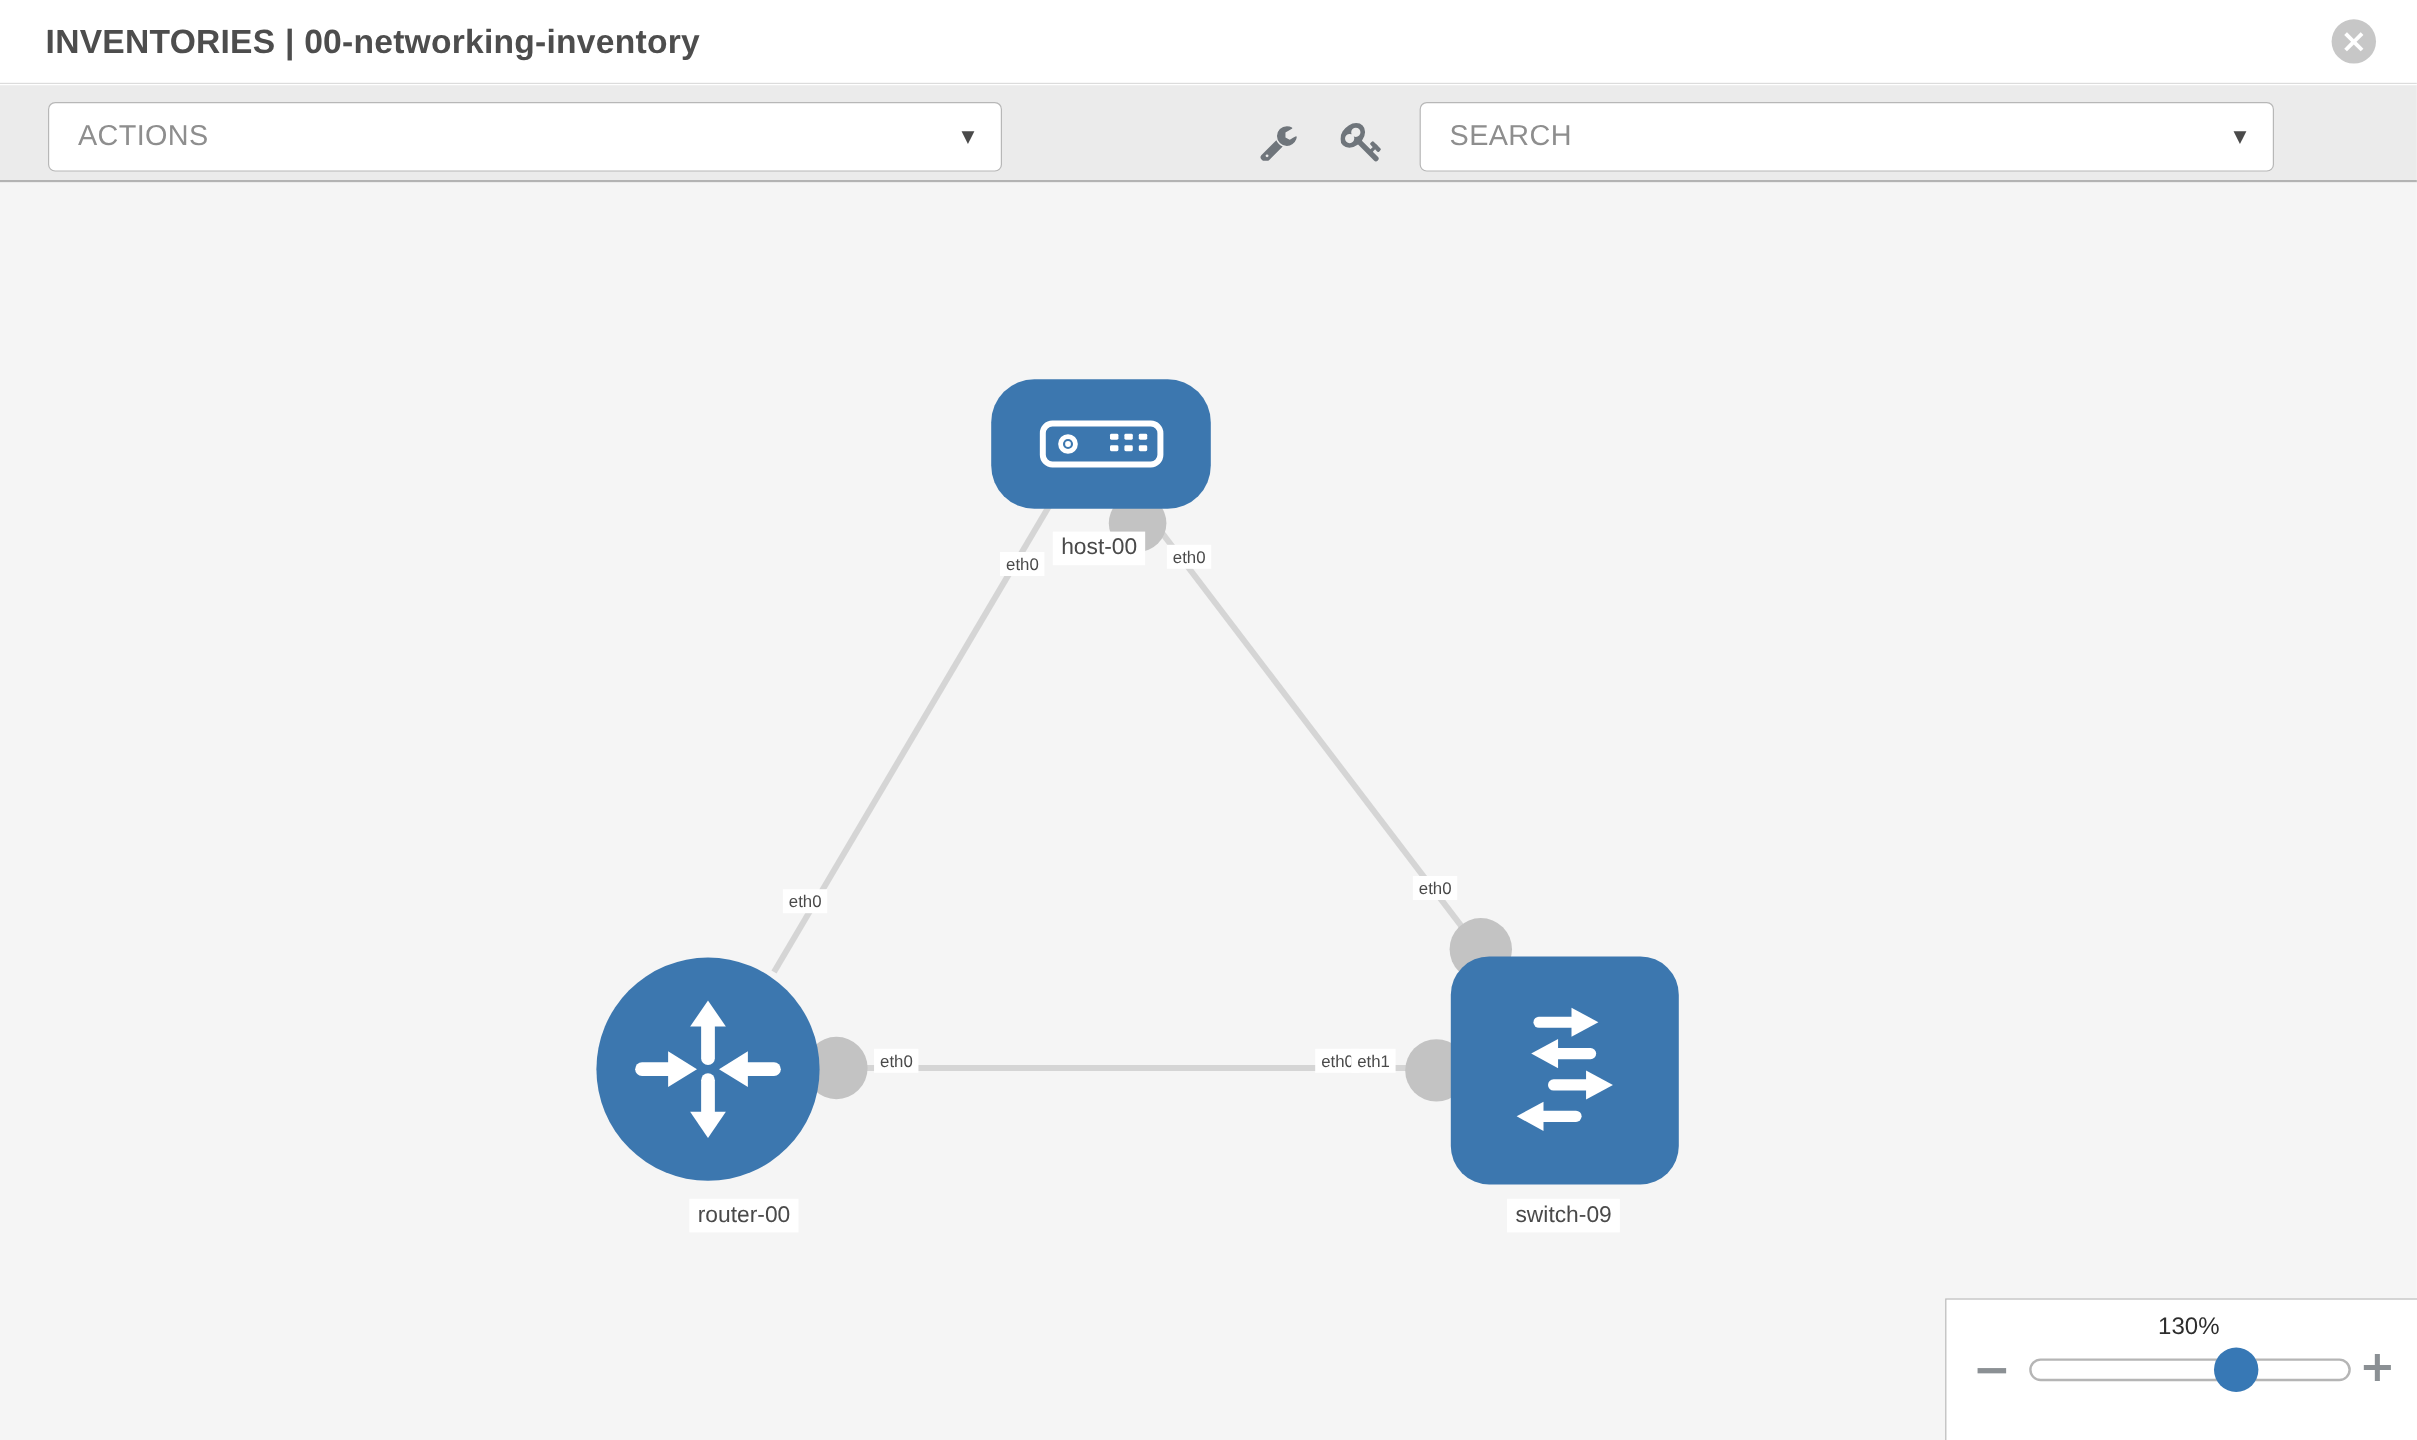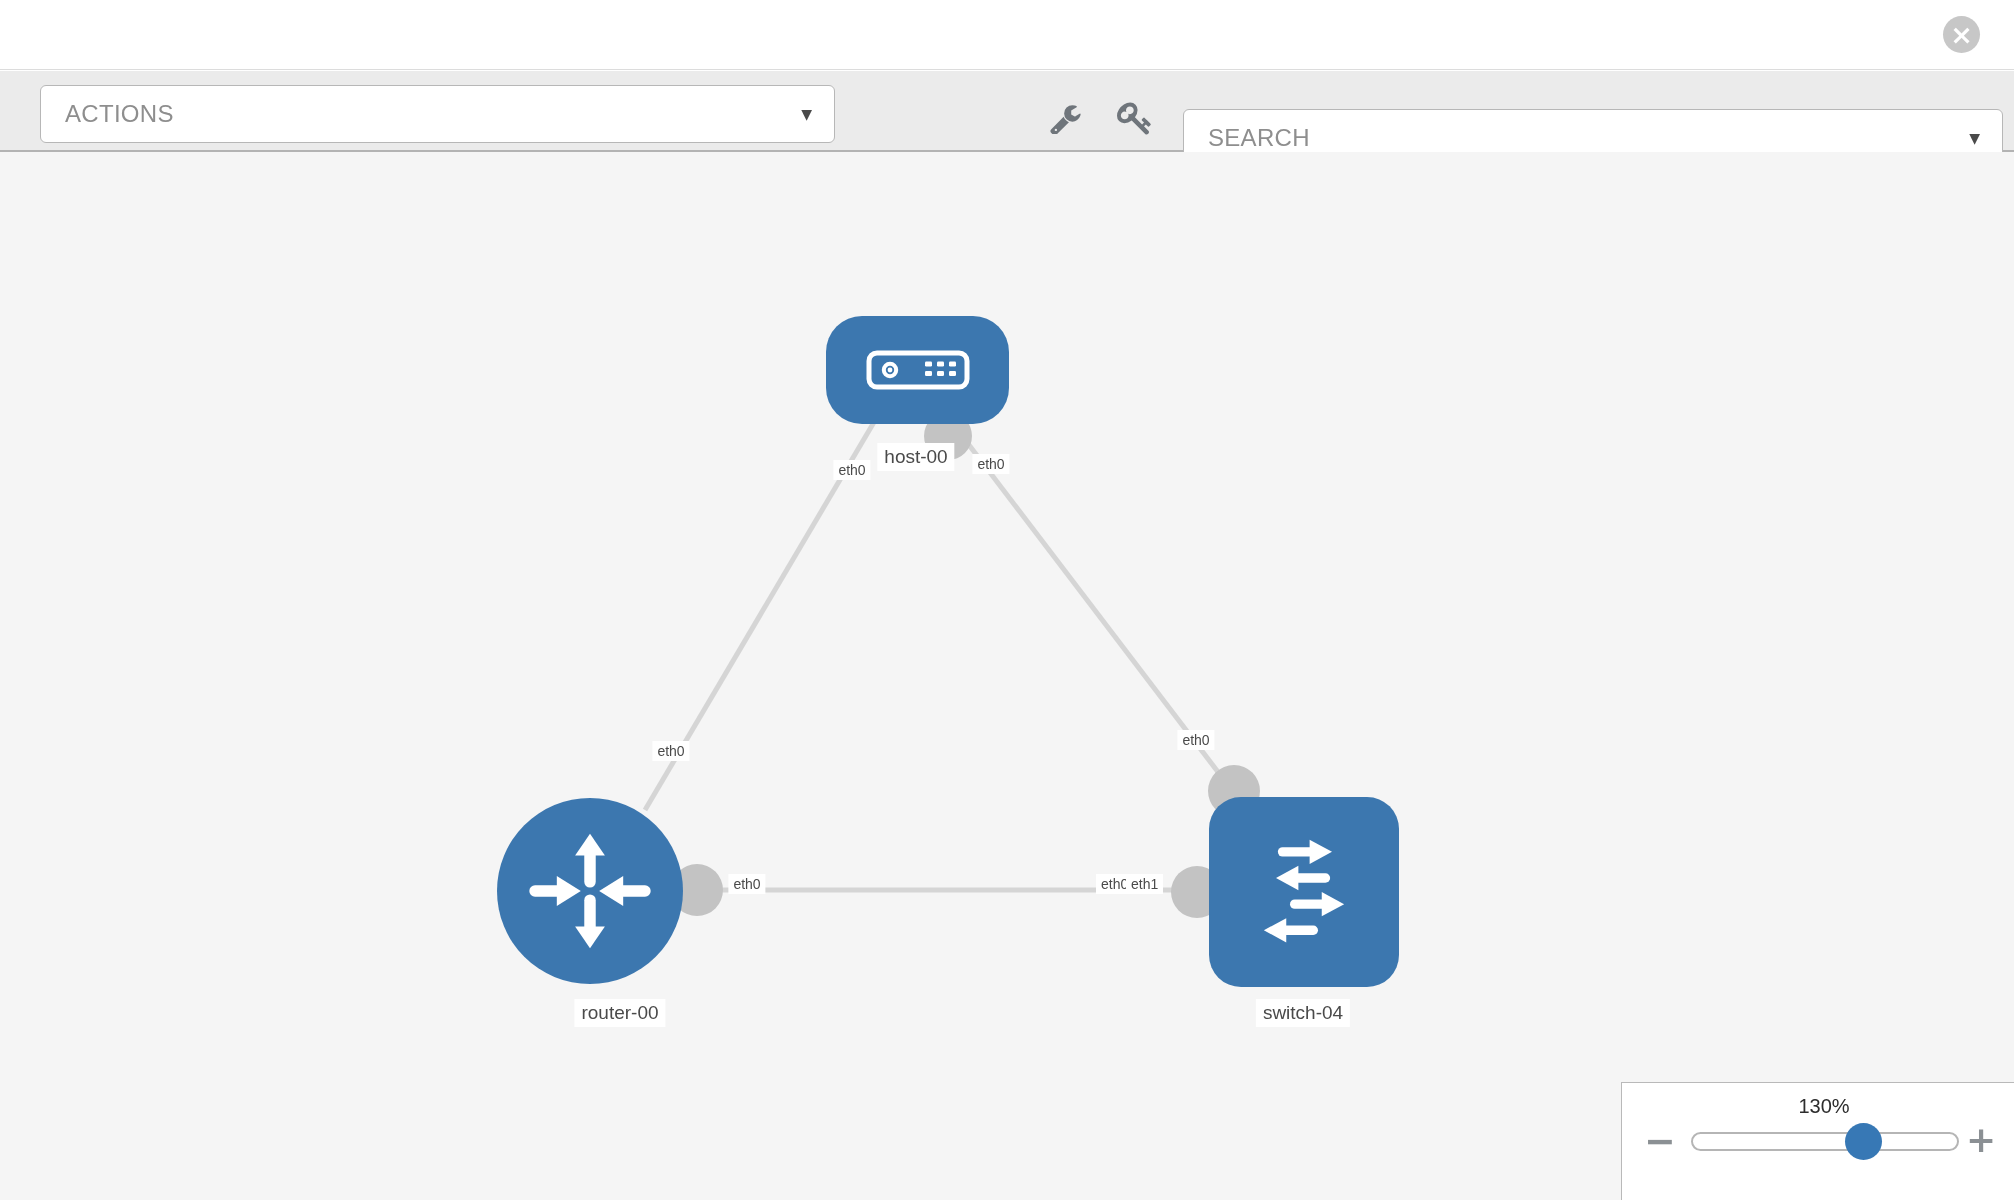--- a/index.html
+++ b/index.html
@@ -19,21 +19,21 @@
   
   .toolbar { position:absolute; top:71px; left:0; width:2014px; height:81px;
     background:var(--toolbar-bg,#ebebeb); border-bottom:2px solid #b3b3b3; }
   .dropdown { position:absolute; top:14px; height:58px; background:#fff;
     border:1px solid #b7b7b7; border-radius:6px; display:flex; align-items:center;
     justify-content:space-between; padding:0 22px 0 24px; cursor:pointer;gap:34px; }
   .dropdown .dd-label { font-size:24px; color:var(--muted-text,#8e8e8e); letter-spacing:.3px; }
   .dropdown .caret { font-size:14px; color:#4a4a4a;
     font-family:"DejaVu Sans",sans-serif; }
   .dd-actions { left:40px;  width:795px; }
-  .dd-search  { left:1183px; width:820px;margin-top:24px; }
+  .dd-search  { left:1183px; width:712px; }
   .tool { position:absolute; display:inline-block; cursor:pointer; }
   .tool svg { display:block; fill:var(--icon-gray,#6f757b); }
   .tool-wrench { left:1050px; top:30px; }
   .tool-key    { left:1117px; top:29px; }
 
   
   .canvas { position:absolute; top:152px; left:0; width:2014px; height:1048px;
     background:var(--canvas-bg,#f5f5f5); }
   svg.wires { position:absolute; left:0; top:0; }
   .wire { stroke:var(--link-gray,#d5d5d5); stroke-width:5; }
@@ -64,20 +64,21 @@
   .zoom-plus  { left:344px; top:36px; font-size:36px; }
   .zoom-track { position:absolute; left:69px; top:49px; width:268px; height:19px;
     background:#fff; border:2px solid #b5b5b5; border-radius:11px; cursor:pointer; }
   .zoom-thumb { position:absolute; left:223px; top:40px; width:37px; height:37px;
     border-radius:50%; background:var(--thumb-blue,#3778b5); cursor:grab; }
 </style>
 </head>
 <body>
 
 <div class="header">
+  <div class="page-title">INVENTORIES | 00-networking-inventory</div>
   <button class="close-btn"><span>×</span></button>
 </div>
 
 <div class="toolbar">
   <div class="dropdown dd-actions">
     <span class="dd-label">ACTIONS</span>
     <span class="caret">▼</span>
   </div>
 
   <span class="tool tool-wrench">
@@ -154,21 +155,21 @@
   <div class="chip ctr if-label" style="left:991px; top:312px;">eth0</div>
 
   <div class="chip ctr if-label" style="left:671px; top:599px;">eth0</div>
   <div class="chip ctr if-label" style="left:1196px; top:588px;">eth0</div>
 
   <div class="chip ctr if-label" style="left:747px; top:732px;">eth0</div>
   <div class="chip lft if-label" style="left:1096px; top:732px;">eth0</div>
   <div class="chip lft if-label" style="left:1126px; top:732px;">eth1</div>
 
   <div class="chip ctr node-label" style="left:588px; top:861px;margin-left:32px;">router-00</div>
-  <div class="chip ctr node-label" style="left:1303px; top:861px;">switch-04</div>
+  <div class="chip ctr node-label" style="left:1303px; top:861px;">switch-09</div>
 
   <div class="zoom-panel">
     <div class="zoom-level">130%</div>
     <button class="zoom-btn zoom-minus"><span>−</span></button>
     <div class="zoom-track"></div>
     <div class="zoom-thumb"></div>
     <button class="zoom-btn zoom-plus"><span>+</span></button>
   </div>
 
 </div>

